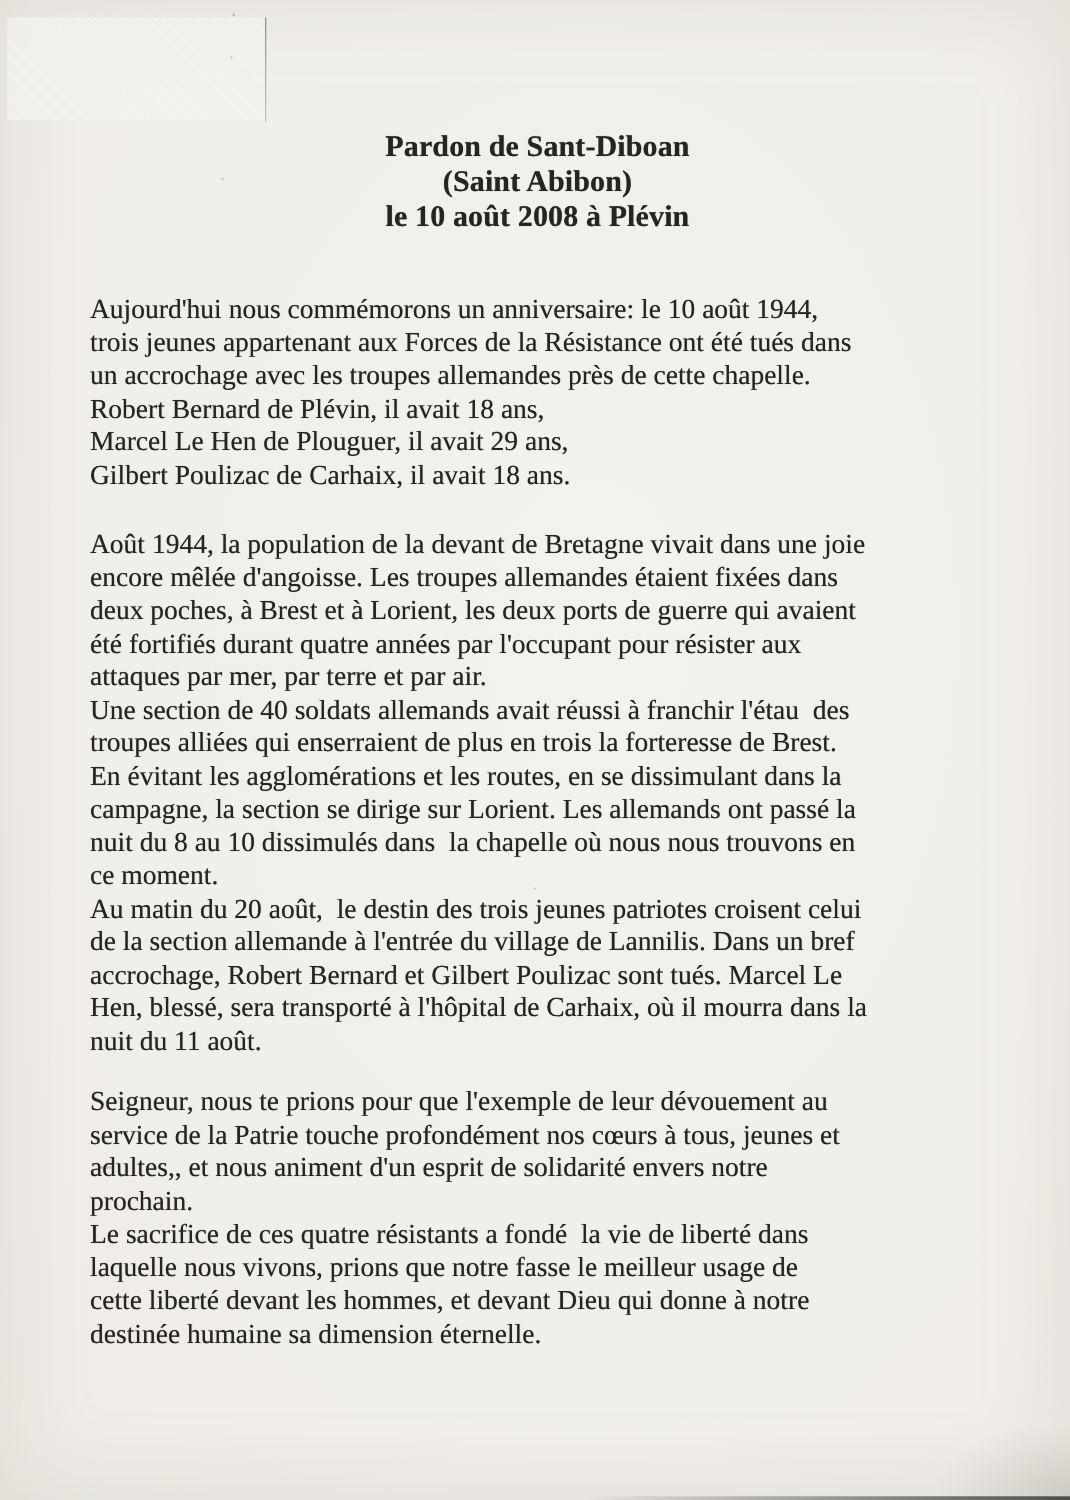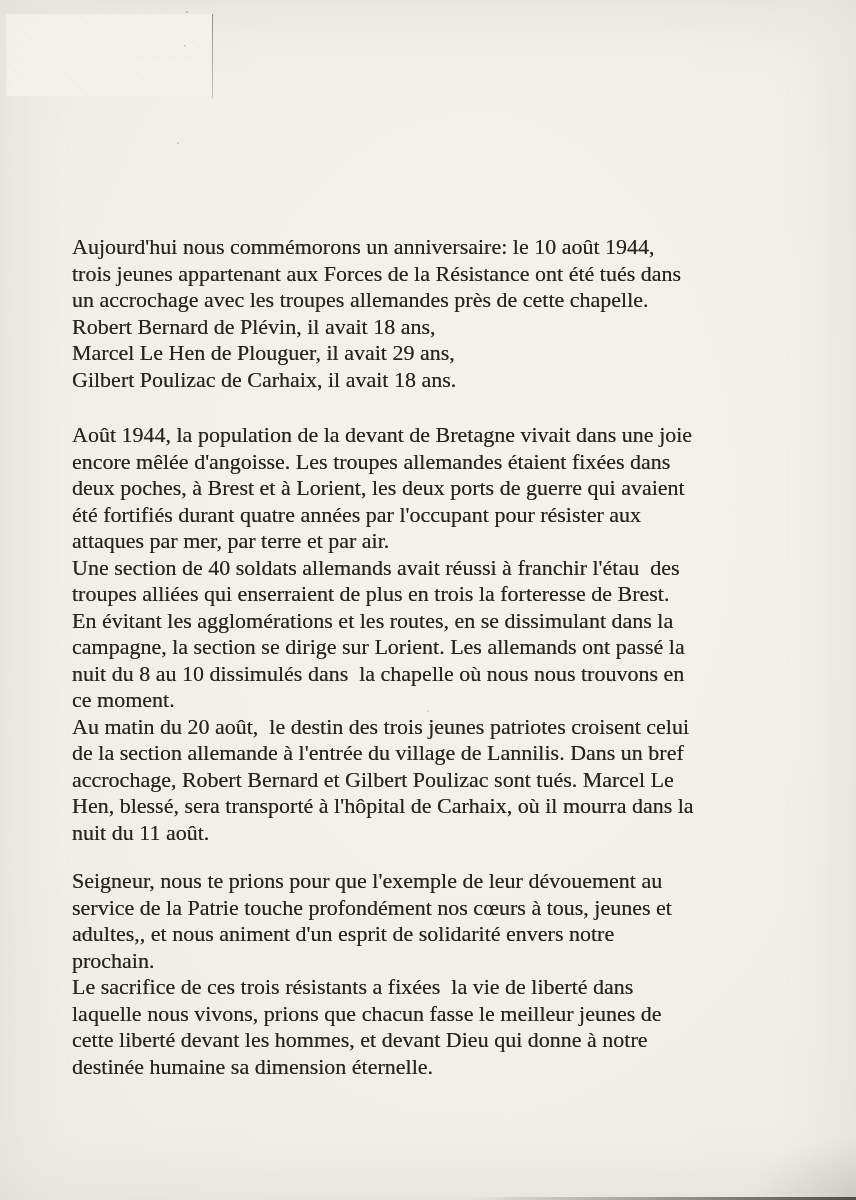--- a/index.html
+++ b/index.html
@@ -110,20 +110,25 @@
 
   <div class="artifact-rect"></div>
   <div class="artifact-line"></div>
 
   <div class="speck s1"></div>
   <div class="speck s2"></div>
   <div class="speck s3"></div>
   <div class="speck s4"></div>
   <div class="speck dash"></div>
 
+  <div class="title-block">
+    <div class="line">Pardon de Sant-Diboan</div>
+    <div class="line">(Saint Abibon)</div>
+    <div class="line">le 10 août 2008 à Plévin</div>
+  </div>
 
   <div class="body-block">
     <div class="paragraph para-1">
         <div class="line">Aujourd'hui nous commémorons un anniversaire: le 10 août 1944,</div>
         <div class="line">trois jeunes appartenant aux Forces de la Résistance ont été tués dans</div>
         <div class="line">un accrochage avec les troupes allemandes près de cette chapelle.</div>
         <div class="line">Robert Bernard de Plévin, il avait 18 ans,</div>
         <div class="line">Marcel Le Hen de Plouguer, il avait 29 ans,</div>
         <div class="line">Gilbert Poulizac de Carhaix, il avait 18 ans.</div>
       </div>
@@ -143,22 +148,22 @@
         <div class="line">de la section allemande à l'entrée du village de Lannilis. Dans un bref</div>
         <div class="line">accrochage, Robert Bernard et Gilbert Poulizac sont tués. Marcel Le</div>
         <div class="line">Hen, blessé, sera transporté à l'hôpital de Carhaix, où il mourra dans la</div>
         <div class="line">nuit du 11 août.</div>
       </div>
     <div class="paragraph para-3">
         <div class="line">Seigneur, nous te prions pour que l'exemple de leur dévouement au</div>
         <div class="line">service de la Patrie touche profondément nos cœurs à tous, jeunes et</div>
         <div class="line">adultes,, et nous animent d'un esprit de solidarité envers notre</div>
         <div class="line">prochain.</div>
-        <div class="line">Le sacrifice de ces trois résistants a fixées  la vie de liberté dans</div>
-        <div class="line">laquelle nous vivons, prions que chacun fasse le meilleur jeunes de</div>
+        <div class="line">Le sacrifice de ces quatre résistants a fondé  la vie de liberté dans</div>
+        <div class="line">laquelle nous vivons, prions que notre fasse le meilleur usage de</div>
         <div class="line">cette liberté devant les hommes, et devant Dieu qui donne à notre</div>
         <div class="line">destinée humaine sa dimension éternelle.</div>
       </div>
   </div>
 
   <div class="corner-shade"></div>
   <div class="bottom-shadow"></div>
 
 </div>
 

